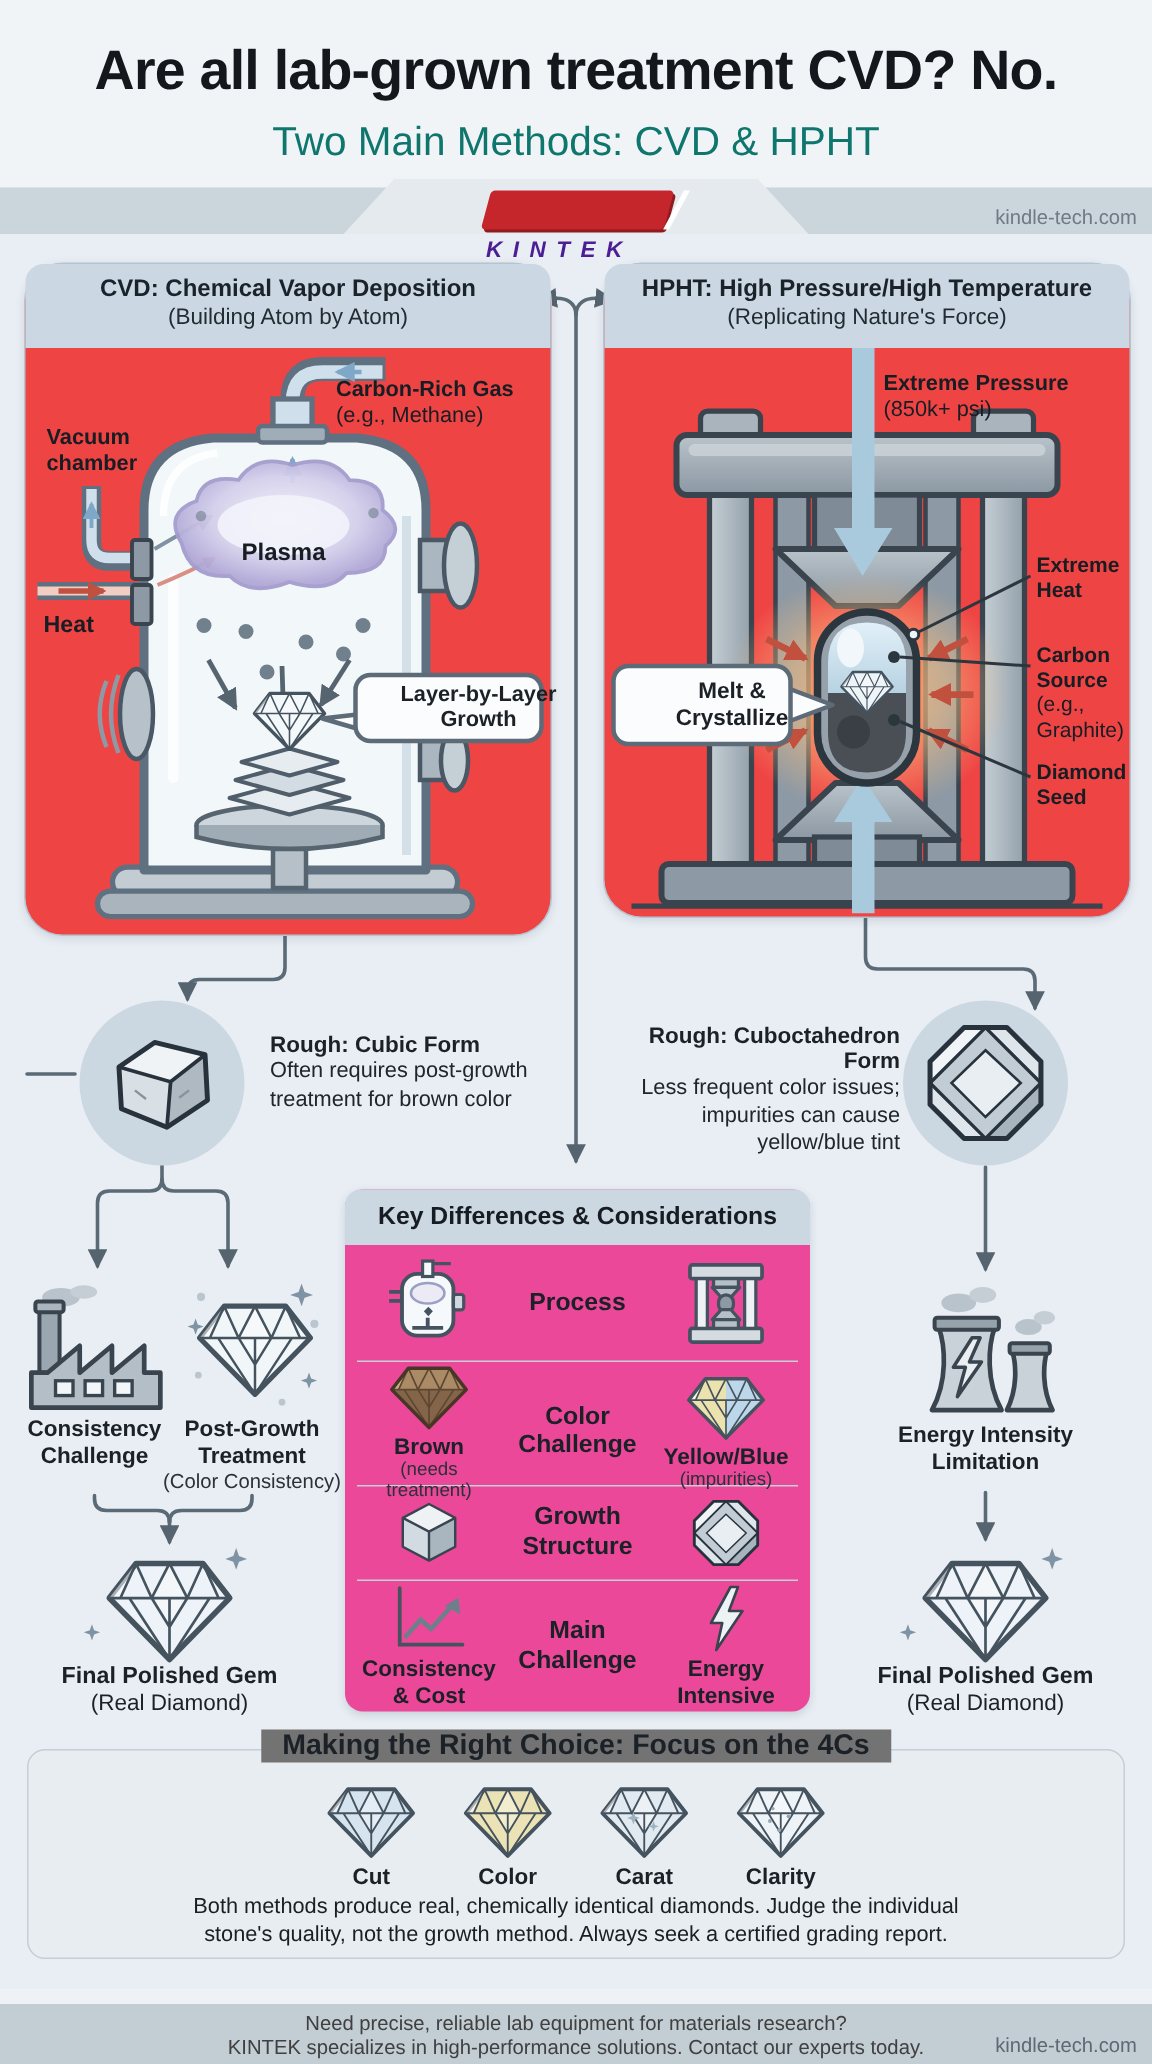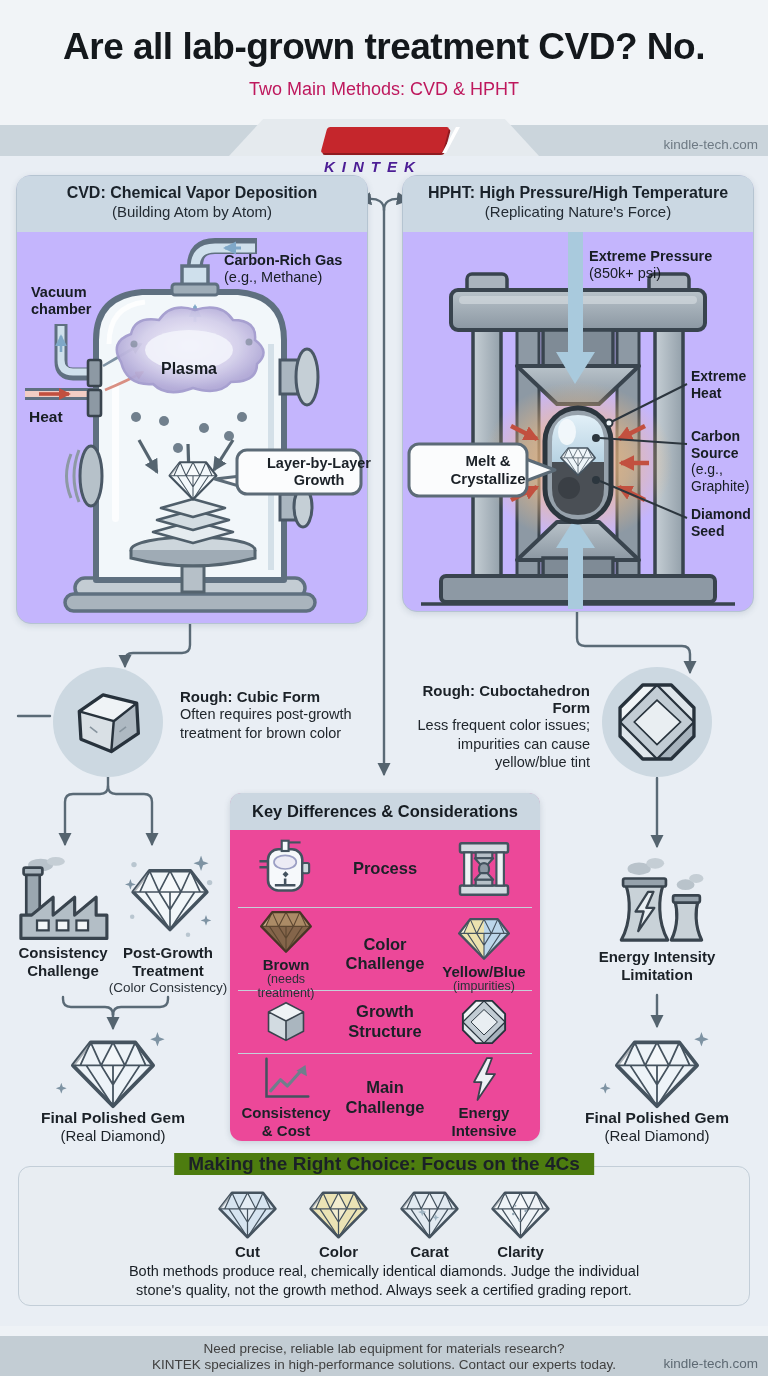--- a/index.html
+++ b/index.html
@@ -6,33 +6,33 @@
   .canvas{position:relative;width:768px;height:1376px;background:#e9eef4;
     font-family:"Liberation Sans",sans-serif;color:#1b2127;overflow:hidden;}
   .abs{position:absolute;}
   .b{font-weight:700;}
   .pre{white-space:pre-line;}
   .ctr{text-align:center;}
   .rt{text-align:right;}
   
   .hdr{left:0;top:0;width:768px;height:125px;background:#f1f4f7;}
   .hdr-title{left:0;top:26px;width:768px;text-align:center;font-size:37px;font-weight:700;letter-spacing:-0.5px;color:#14181c;}
-  .hdr-sub{left:0;top:79px;width:768px;text-align:center;font-size:18px;color:#be185d;}
+  .hdr-sub{left:0;top:79px;width:768px;text-align:center;font-size:27px;color:#0f766e;}
   .band{left:0;top:125px;width:768px;height:31px;background:#cbd5dc;}
   .tab{left:50%;top:119px;width:310px;height:37px;transform:translateX(-50%);
     background:#e5eaee;clip-path:polygon(11% 0,89% 0,100% 100%,0 100%);}
   .badge{left:324px;top:127px;width:122px;height:26px;}
   .badge-bg{position:absolute;inset:0;background:#c5262c;transform:skewX(-15deg);
     border-radius:3px;box-shadow:2px 2px 0 #8f1b20;}
   .badge-slash{position:absolute;right:-7px;top:0;width:4px;height:26px;background:#ffffff;transform:skewX(-15deg);}
   .badge-txt{position:absolute;inset:0;color:#4c1d95;font-weight:700;font-style:italic;
     font-size:15px;letter-spacing:7px;text-align:left;line-height:27px;margin-top:26px;}
   .site{font-size:13.5px;color:#6e7a84;}
   
-  .panel{background:#c4b5fd;border:1.5px solid #b5c4d1;border-radius:15px;
+  .panel{background:#ef4444;border:1.5px solid #b5c4d1;border-radius:26px;
     box-shadow:0 2px 6px rgba(70,90,110,.16);}
   .phead{height:56px;background:#cbd8e3;border-radius:12px 12px 0 0;text-align:center;padding-top:7px;box-sizing:border-box;}
   .phead .t1{font-size:16px;font-weight:700;color:#1a222a;line-height:1.25;}
   .phead .t2{font-size:15px;color:#232b33;line-height:1.25;}
   .pbody{position:relative;width:100%;}
   .diagram{position:absolute;left:0;top:0;}
   .dlab{position:absolute;font-size:14.5px;line-height:1.18;color:#171d23;}
   .bubble-txt{display:flex;align-items:center;justify-content:center;text-align:center;
     font-weight:700;font-size:14.5px;line-height:1.2;margin-left:20px;}
   
@@ -51,21 +51,21 @@
   .cmp-cap{font-size:15px;font-weight:700;line-height:1.15;margin-top:2px;}
   .cmp-sub{font-size:12.5px;color:#2a3138;line-height:1.1;}
   
   .blab{font-size:15px;font-weight:700;line-height:1.2;text-align:center;}
   .blab-sub{font-size:13.5px;font-weight:400;color:#2a3138;}
   .flab{font-size:15.5px;font-weight:700;text-align:center;line-height:1.25;}
   .flab-sub{font-size:15px;font-weight:400;}
   
   .choice{left:18px;top:1166px;width:732px;height:140px;background:#e8edf2;
     border:1.5px solid #c3ced8;border-radius:12px;box-sizing:border-box;}
-  .choice-title{left:50%;top:1153px;transform:translateX(-50%);background:#4d7c0f;
+  .choice-title{left:50%;top:1153px;transform:translateX(-50%);background:#737373;
     padding:0 14px;font-size:19px;font-weight:700;white-space:nowrap;}
   .cs-row{left:50%;top:1188px;transform:translateX(-50%);display:flex;gap:27px;}
   .cs-item{width:64px;display:flex;flex-direction:column;align-items:center;}
   .cs-lab{font-size:15px;font-weight:700;margin-top:3px;}
   .choice-note{left:0;top:1262px;width:768px;text-align:center;font-size:14.5px;line-height:1.3;color:#191f25;}
   
   .foot{left:0;top:1336px;width:768px;height:40px;background:#c3cdd4;}
   .foot-l{width:768px;text-align:center;font-size:13.5px;color:#404040;}
   .gap{left:0;top:1326px;width:768px;height:10px;background:#eef2f6;}
 </style>
@@ -396,21 +396,21 @@
   <div class="abs" style="left:180px;top:688px;width:205px;">
     <div class="rough-t">Rough: Cubic Form</div>
     <div class="rough-d pre">Often requires post-growth
 treatment for brown color</div>
   </div>
   <div class="abs circle" style="left:602px;top:667px;width:110px;height:110px;">
     <svg width="84" height="84" viewBox="0 0 100 100">
         <use href="#sym-rough-octa"></use>
       </svg>
   </div>
-  <div class="abs rt" style="left:400px;top:682px;width:190px;">
+  <div class="abs rt" style="left:410px;top:682px;width:190px;">
     <div class="rough-t" style="font-size:15px;">Rough: Cuboctahedron Form</div>
     <div class="rough-d pre">Less frequent color issues;
 impurities can cause
 yellow/blue tint</div>
   </div>
 
   <div class="abs cmp">
     <div class="cmp-head">Key Differences &amp; Considerations</div>
     <div class="cmp-row" style="height:77px;">
       <div class="cmp-cell">

